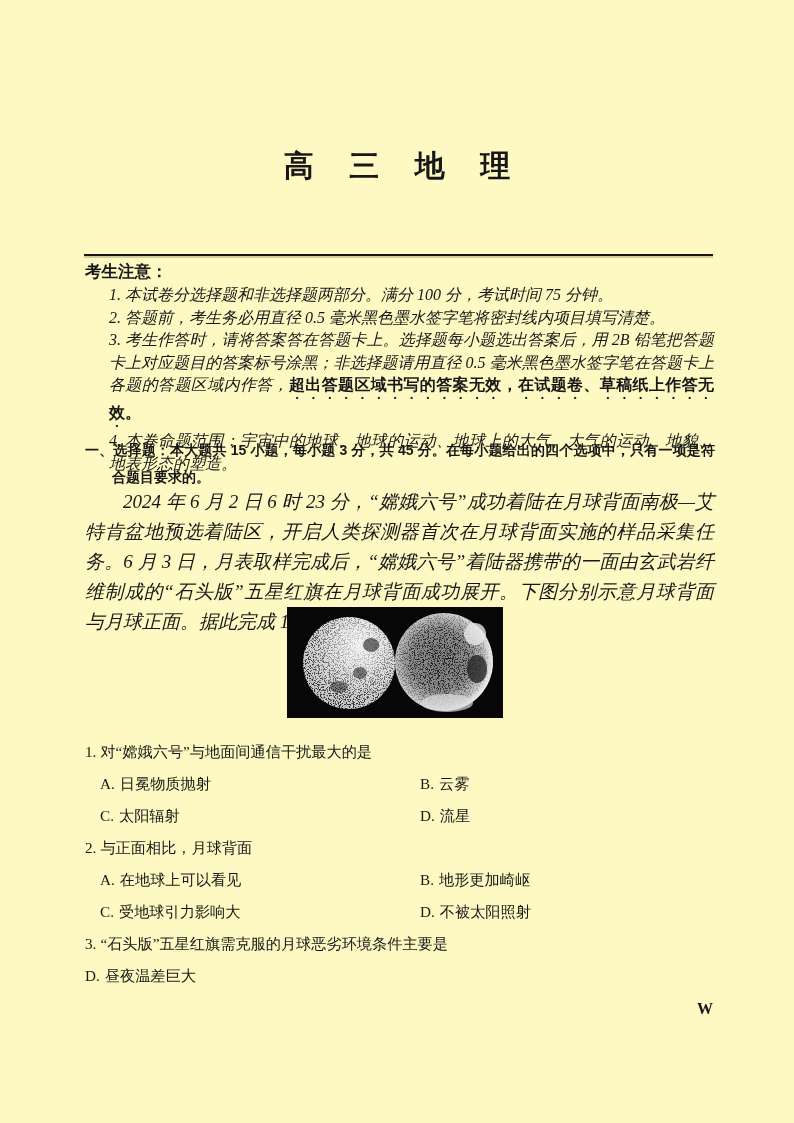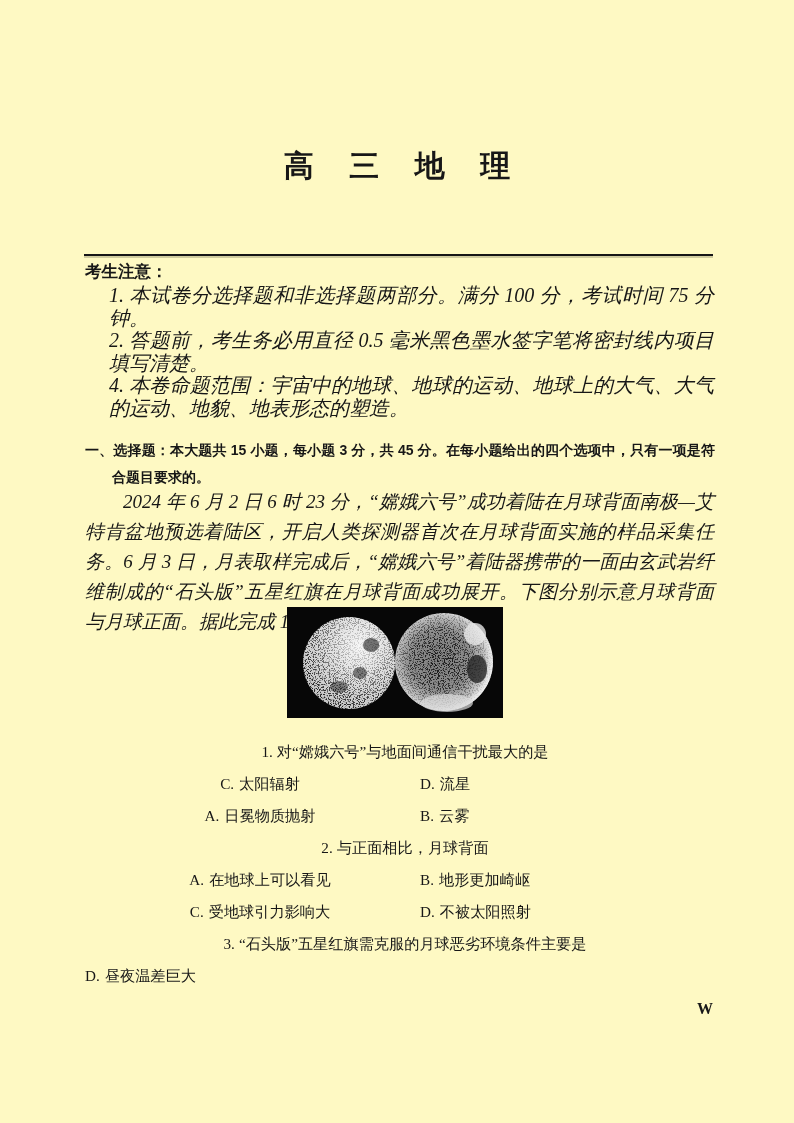--- a/index.html
+++ b/index.html
@@ -23,21 +23,21 @@
     background:#161616;
     box-shadow:0 2px 0 rgba(0,0,0,0.18);
   }
   .notice { position:absolute; left:85px; top:261px; width:629px; }
   .notice-heading {
     font-family:"Liberation Sans", sans-serif;
     font-weight:700; font-size:16.5px; line-height:21px;
   }
   .notice-list {
     margin:2px 0 0 24px;
-    font-size:20px; line-height:22.6px;
+    font-size:16px; line-height:22.6px;
     font-style:italic;
     text-align:justify;
   }
   .em-seg {
     font-style:normal;
     font-family:"Liberation Sans", sans-serif;
     font-weight:700;
     -webkit-text-emphasis:filled dot; -webkit-text-emphasis-position:under right;
     text-emphasis:filled dot; text-emphasis-position:under right;
   }
@@ -47,21 +47,21 @@
     font-weight:700; font-size:14px; line-height:27px;
     padding-left:27px; text-indent:-27px;
     text-align:justify; box-sizing:border-box;margin-top:8px;
   }
   .passage {
     position:absolute; left:85px; top:487px; width:629px;
     font-style:italic; font-size:19px; line-height:30px;
     text-align:justify; text-indent:2em;
   }
   .figure { position:absolute; left:287px; top:607px; width:216px; height:111px; }
-  .questions { position:absolute; left:85px; top:736px; width:640px; font-size:15.2px;text-align:center; }
+  .questions { position:absolute; left:85px; top:736px; width:640px; font-size:15.2px; }
   .q-row { height:32px; line-height:32px; white-space:nowrap; }
   .q-num { margin-right:4px; }
   .opt-row { display:flex; height:32px; line-height:32px; }
   .opt-left { margin-left:15px; width:320px; }
   .opt-label { margin-right:5px; }
   .footer {
     position:absolute; left:0; top:1002px; width:100%;
     text-align:center; font-weight:700; font-size:15.5px;
   }
   .watermark {
@@ -77,20 +77,21 @@
 
   <div class="title">高 三 地 理</div>
 
   <div class="rule"></div>
 
   <div class="notice">
     <div class="notice-heading">考生注意：</div>
     <div class="notice-list">
       <div class="notice-item">1. 本试卷分选择题和非选择题两部分。满分 100 分，考试时间 75 分钟。</div>
       <div class="notice-item">2. 答题前，考生务必用直径 0.5 毫米黑色墨水签字笔将密封线内项目填写清楚。</div>
+      <div class="notice-item"><span>3. 考生作答时，请将答案答在答题卡上。选择题每小题选出答案后，用 2B 铅笔把答题卡上对应题目的答案标号涂黑；非选择题请用直径 0.5 毫米黑色墨水签字笔在答题卡上各题的答题区域内作答，</span><span class="em-seg">超出答题区域书写的答案无效，在试题卷、草稿纸上作答无效。</span></div>
       <div class="notice-item">4. 本卷命题范围：宇宙中的地球、地球的运动、地球上的大气、大气的运动、地貌、地表形态的塑造。</div>
     </div>
   </div>
 
   <div class="section-header">一、选择题：本大题共 15 小题，每小题 3 分，共 45 分。在每小题给出的四个选项中，只有一项是符合题目要求的。</div>
 
   <div class="passage">2024 年 6 月 2 日 6 时 23 分，“嫦娥六号”成功着陆在月球背面南极—艾特肯盆地预选着陆区，开启人类探测器首次在月球背面实施的样品采集任务。6 月 3 日，月表取样完成后，“嫦娥六号”着陆器携带的一面由玄武岩纤维制成的“石头版”五星红旗在月球背面成功展开。下图分别示意月球背面与月球正面。据此完成 1～3 题。</div>
 
   <div class="figure">
     <svg width="216" height="111" viewBox="0 0 216 111">
@@ -130,26 +131,26 @@
         <ellipse cx="190" cy="62" rx="10" ry="14" fill="#262626" opacity="0.8"></ellipse>
       </g>
     </svg>
   </div>
 
   <div class="questions">
 
     <div>
       <div class="q-row"><span class="q-num">1.</span><span>对“嫦娥六号”与地面间通信干扰最大的是</span></div>
       <div class="opt-row">
+        <div class="opt-left"><span class="opt-label">A.</span><span>日冕物质抛射</span></div>
+        <div><span class="opt-label">B.</span><span>云雾</span></div>
+      </div>
+      <div class="opt-row">
         <div class="opt-left"><span class="opt-label">C.</span><span>太阳辐射</span></div>
         <div><span class="opt-label">D.</span><span>流星</span></div>
-      </div>
-      <div class="opt-row">
-        <div class="opt-left"><span class="opt-label">A.</span><span>日冕物质抛射</span></div>
-        <div><span class="opt-label">B.</span><span>云雾</span></div>
       </div>
     </div>
 
     <div>
       <div class="q-row"><span class="q-num">2.</span><span>与正面相比，月球背面</span></div>
       <div class="opt-row">
         <div class="opt-left"><span class="opt-label">A.</span><span>在地球上可以看见</span></div>
         <div><span class="opt-label">B.</span><span>地形更加崎岖</span></div>
       </div>
       <div class="opt-row">

